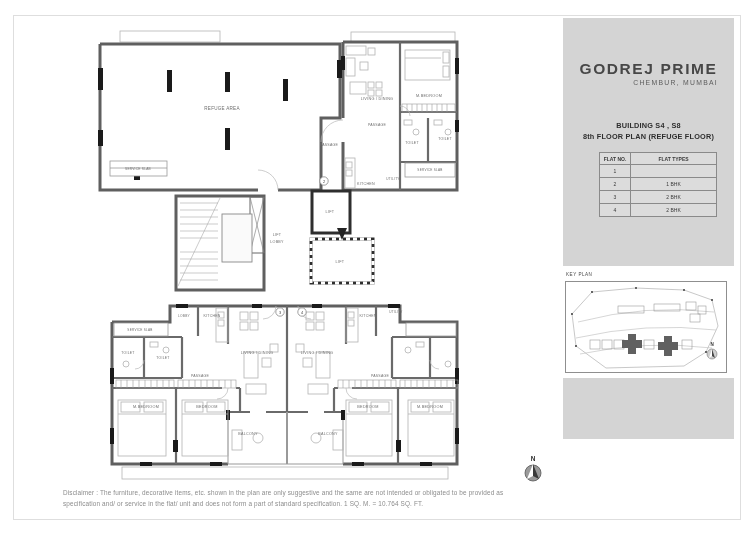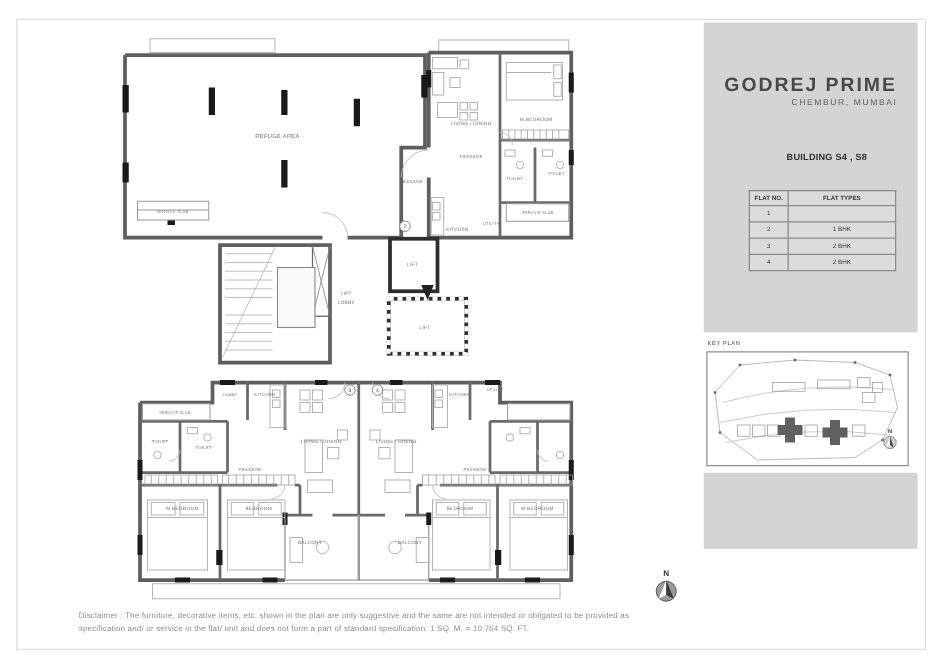--- a/index.html
+++ b/index.html
@@ -9,21 +9,21 @@
   .room-label{fill:#6f6f6f;text-anchor:middle;font-family:"Liberation Sans",sans-serif;letter-spacing:.25px;}
   .marker-num{fill:#444;text-anchor:middle;font-size:4px;}
   .compass-n{fill:#2e2e2e;text-anchor:middle;font-size:6.5px;font-weight:bold;}
   
   .panel{position:absolute;left:563px;top:18px;width:171px;height:421px;display:flex;flex-direction:column;}
   .panel-top{background:#d4d4d4;height:248px;position:relative;}
   .panel-mid{background:#ffffff;height:112px;position:relative;}
   .panel-bottom{background:#d4d4d4;flex:1;}
   .brand{position:absolute;top:42px;left:0;width:100%;text-align:center;font-size:15.5px;font-weight:600;letter-spacing:1.6px;color:#474747;}
   .location{position:absolute;top:61px;right:16px;font-size:6.8px;letter-spacing:1.3px;color:#5c5c5c;}
-  .building{position:absolute;top:102px;left:0;width:100%;text-align:center;font-size:7.3px;font-weight:bold;color:#2e2e2e;line-height:11px;letter-spacing:.2px;margin-left:13px;}
+  .building{position:absolute;top:102px;left:0;width:100%;text-align:center;font-size:7.3px;font-weight:bold;color:#2e2e2e;line-height:11px;letter-spacing:.2px;}
   table.flats{position:absolute;top:134px;left:36px;width:118px;border-collapse:collapse;}
   table.flats th,table.flats td{border:1px solid #8a8a8a;font-size:5px;color:#3a3a3a;text-align:center;background:#dcdcdc;padding:0;}
   table.flats th{height:11px;font-weight:bold;}
   table.flats td{height:12px;}
   table.flats .c1{width:30px;}
   .keyplan-label{position:absolute;top:6px;left:3px;font-size:4.6px;letter-spacing:.5px;color:#4a4a4a;}
   .keyplan-box{position:absolute;top:15px;left:2px;width:160px;height:90px;border:1px solid #8f8f8f;background:#fff;}
   .disclaimer{position:absolute;left:63px;top:488px;width:474px;font-size:6.4px;line-height:10.5px;color:#8c8c8c;letter-spacing:.15px;}
 </style>
 </head>
@@ -283,20 +283,21 @@
     <path d="M533,464 L539,479 L533,476 Z" fill="#3a3a3a"></path>
   </g>
 </svg>
 
 <div class="panel">
   <div class="panel-top">
     <div class="brand">GODREJ PRIME</div>
     <div class="location">CHEMBUR, MUMBAI</div>
     <div class="building">
       <div>BUILDING S4 , S8</div>
+      <div>8th FLOOR PLAN (REFUGE FLOOR)</div>
     </div>
     <table class="flats">
       <thead>
           <tr>
             <th class="c1">FLAT NO.</th>
             <th>FLAT TYPES</th>
           </tr>
         </thead>
       <tbody>
           <tr>

